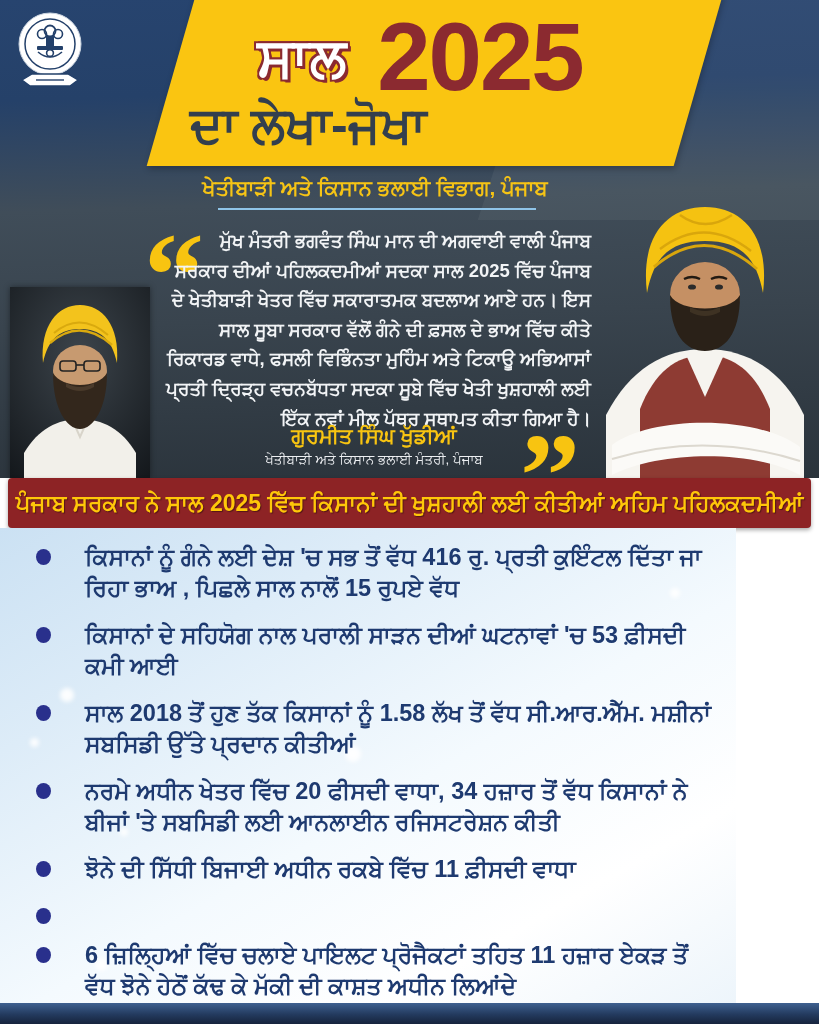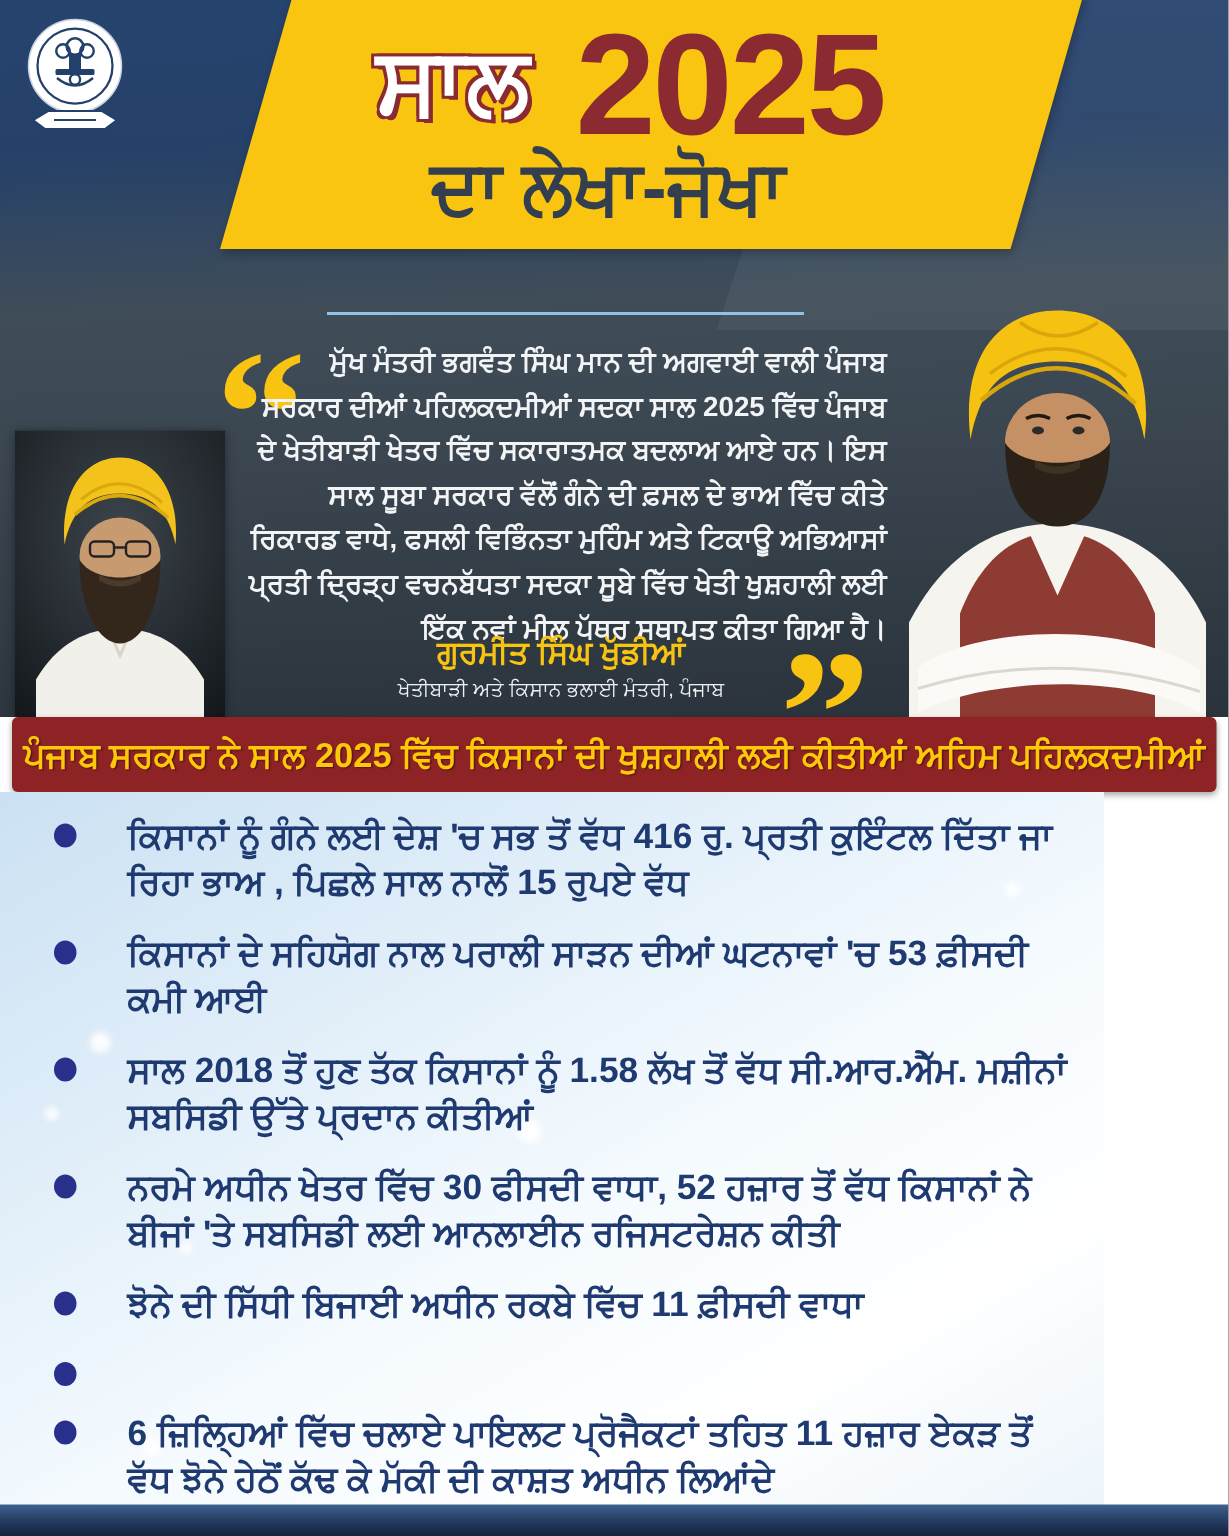--- a/index.html
+++ b/index.html
@@ -11,24 +11,24 @@
     background:linear-gradient(178deg,#27446f 0%,#254169 20%,#404d59 42%,#39444e 65%,#2a333b 100%);}
   .header .diag{position:absolute;left:520px;top:-40px;width:420px;height:260px;
     background:rgba(255,255,255,0.05);transform:skewX(-18deg);}
   
   .emblem{position:absolute;left:10px;top:8px;width:80px;height:92px;}
   
   .year-banner{position:absolute;left:196px;top:-6px;width:527px;height:172px;
     background:#FAC511;transform:skewX(-16deg);transform-origin:top left;
     box-shadow:2px 3px 6px rgba(0,0,0,.25);}
   .year-line1{position:absolute;left:205px;top:2px;width:430px;text-align:center;white-space:nowrap;}
-  .saal{font-size:62px;font-weight:800;color:#fff;letter-spacing:1px;vertical-align:14px;
+  .saal{font-size:54px;font-weight:800;color:#fff;letter-spacing:1px;vertical-align:14px;
     text-shadow:-2px -2px 0 #8B2A30,2px -2px 0 #8B2A30,-2px 2px 0 #8B2A30,2px 2px 0 #8B2A30,3px 3px 0 #8B2A30;}
   .y2025{font-size:96px;font-weight:800;color:#8B2A30;letter-spacing:-2px;margin-left:30px;}
-  .year-line2{position:absolute;left:190px;top:96px;width:430px;text-align:center;
+  .year-line2{position:absolute;left:190px;top:96px;width:430px;
     font-size:50px;font-weight:800;color:#333F4E;}
   
   .dept{position:absolute;left:140px;top:176px;width:470px;text-align:center;
     font-size:21px;font-weight:700;color:#F6C415;}
   .dept-underline{position:absolute;left:218px;top:208px;width:318px;height:2px;background:#8FC4E8;}
   
   .qmark{position:absolute;color:#F8C411;font-weight:800;font-size:120px;line-height:.6;
     font-family:"Liberation Serif","DejaVu Serif",serif;}
   .q-open{left:144px;top:240px;}
   .q-close{left:520px;top:440px;}
@@ -85,20 +85,21 @@
         <line x1="26" y1="72" x2="54" y2="72" stroke="#23406A" stroke-width="1.4"></line>
       </svg>
     </div>
 
     <div class="year-banner"></div>
     <div class="year-line1">
       <span class="saal">ਸਾਲ</span><span class="y2025">2025</span>
     </div>
     <div class="year-line2">ਦਾ ਲੇਖਾ-ਜੋਖਾ</div>
 
+    <div class="dept">ਖੇਤੀਬਾੜੀ ਅਤੇ ਕਿਸਾਨ ਭਲਾਈ ਵਿਭਾਗ, ਪੰਜਾਬ</div>
     <div class="dept-underline"></div>
 
     <div class="qmark q-open">“</div>
     <p class="quote-text">ਮੁੱਖ ਮੰਤਰੀ ਭਗਵੰਤ ਸਿੰਘ ਮਾਨ ਦੀ ਅਗਵਾਈ ਵਾਲੀ ਪੰਜਾਬ ਸਰਕਾਰ ਦੀਆਂ ਪਹਿਲਕਦਮੀਆਂ ਸਦਕਾ ਸਾਲ 2025 ਵਿੱਚ ਪੰਜਾਬ ਦੇ ਖੇਤੀਬਾੜੀ ਖੇਤਰ ਵਿੱਚ ਸਕਾਰਾਤਮਕ ਬਦਲਾਅ ਆਏ ਹਨ। ਇਸ ਸਾਲ ਸੂਬਾ ਸਰਕਾਰ ਵੱਲੋਂ ਗੰਨੇ ਦੀ ਫ਼ਸਲ ਦੇ ਭਾਅ ਵਿੱਚ ਕੀਤੇ ਰਿਕਾਰਡ ਵਾਧੇ, ਫਸਲੀ ਵਿਭਿੰਨਤਾ ਮੁਹਿੰਮ ਅਤੇ ਟਿਕਾਊ ਅਭਿਆਸਾਂ ਪ੍ਰਤੀ ਦ੍ਰਿੜ੍ਹ ਵਚਨਬੱਧਤਾ ਸਦਕਾ ਸੂਬੇ ਵਿੱਚ ਖੇਤੀ ਖੁਸ਼ਹਾਲੀ ਲਈ ਇੱਕ ਨਵਾਂ ਮੀਲ ਪੱਥਰ ਸਥਾਪਤ ਕੀਤਾ ਗਿਆ ਹੈ।</p>
     <div class="qmark q-close">”</div>
     <div class="author">ਗੁਰਮੀਤ ਸਿੰਘ ਖੁੱਡੀਆਂ</div>
     <div class="author-title">ਖੇਤੀਬਾੜੀ ਅਤੇ ਕਿਸਾਨ ਭਲਾਈ ਮੰਤਰੀ, ਪੰਜਾਬ</div>
 
     <div class="photo-left">
       <svg viewBox="0 0 140 191" width="140" height="191">
@@ -178,21 +179,21 @@
       <li>
           <span class="dot"></span>
           <span class="btext">ਕਿਸਾਨਾਂ ਦੇ ਸਹਿਯੋਗ ਨਾਲ ਪਰਾਲੀ ਸਾੜਨ ਦੀਆਂ ਘਟਨਾਵਾਂ 'ਚ 53 ਫ਼ੀਸਦੀ ਕਮੀ ਆਈ</span>
         </li>
       <li>
           <span class="dot"></span>
           <span class="btext">ਸਾਲ 2018 ਤੋਂ ਹੁਣ ਤੱਕ ਕਿਸਾਨਾਂ ਨੂੰ 1.58 ਲੱਖ ਤੋਂ ਵੱਧ ਸੀ.ਆਰ.ਐੱਮ. ਮਸ਼ੀਨਾਂ ਸਬਸਿਡੀ ਉੱਤੇ ਪ੍ਰਦਾਨ ਕੀਤੀਆਂ</span>
         </li>
       <li>
           <span class="dot"></span>
-          <span class="btext">ਨਰਮੇ ਅਧੀਨ ਖੇਤਰ ਵਿੱਚ 30 ਫੀਸਦੀ ਵਾਧਾ, 52 ਹਜ਼ਾਰ ਤੋਂ ਵੱਧ ਕਿਸਾਨਾਂ ਨੇ ਬੀਜਾਂ 'ਤੇ ਸਬਸਿਡੀ ਲਈ ਆਨਲਾਈਨ ਰਜਿਸਟਰੇਸ਼ਨ ਕੀਤੀ</span>
+          <span class="btext">ਨਰਮੇ ਅਧੀਨ ਖੇਤਰ ਵਿੱਚ 20 ਫੀਸਦੀ ਵਾਧਾ, 34 ਹਜ਼ਾਰ ਤੋਂ ਵੱਧ ਕਿਸਾਨਾਂ ਨੇ ਬੀਜਾਂ 'ਤੇ ਸਬਸਿਡੀ ਲਈ ਆਨਲਾਈਨ ਰਜਿਸਟਰੇਸ਼ਨ ਕੀਤੀ</span>
         </li>
       <li>
           <span class="dot"></span>
           <span class="btext">ਝੋਨੇ ਦੀ ਸਿੱਧੀ ਬਿਜਾਈ ਅਧੀਨ ਰਕਬੇ ਵਿੱਚ 11 ਫ਼ੀਸਦੀ ਵਾਧਾ</span>
         </li>
       <li>
           <span class="dot"></span>
         </li>
       <li>
           <span class="dot"></span>

